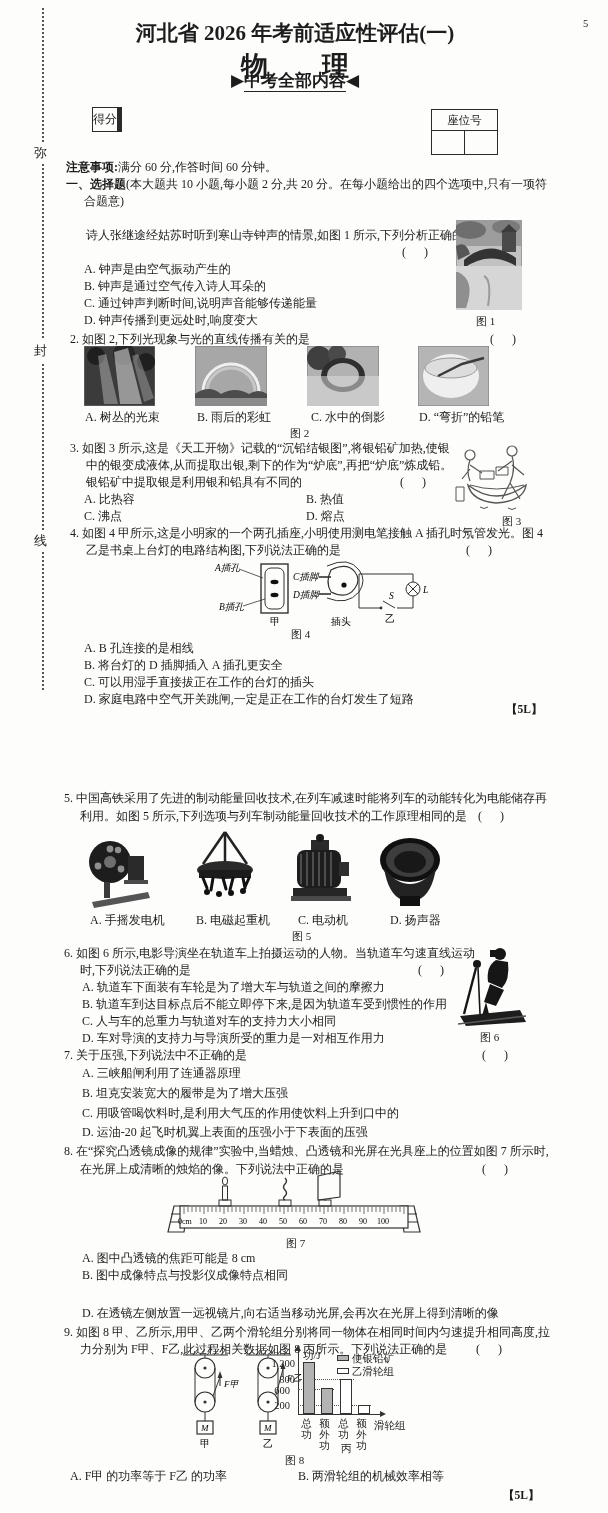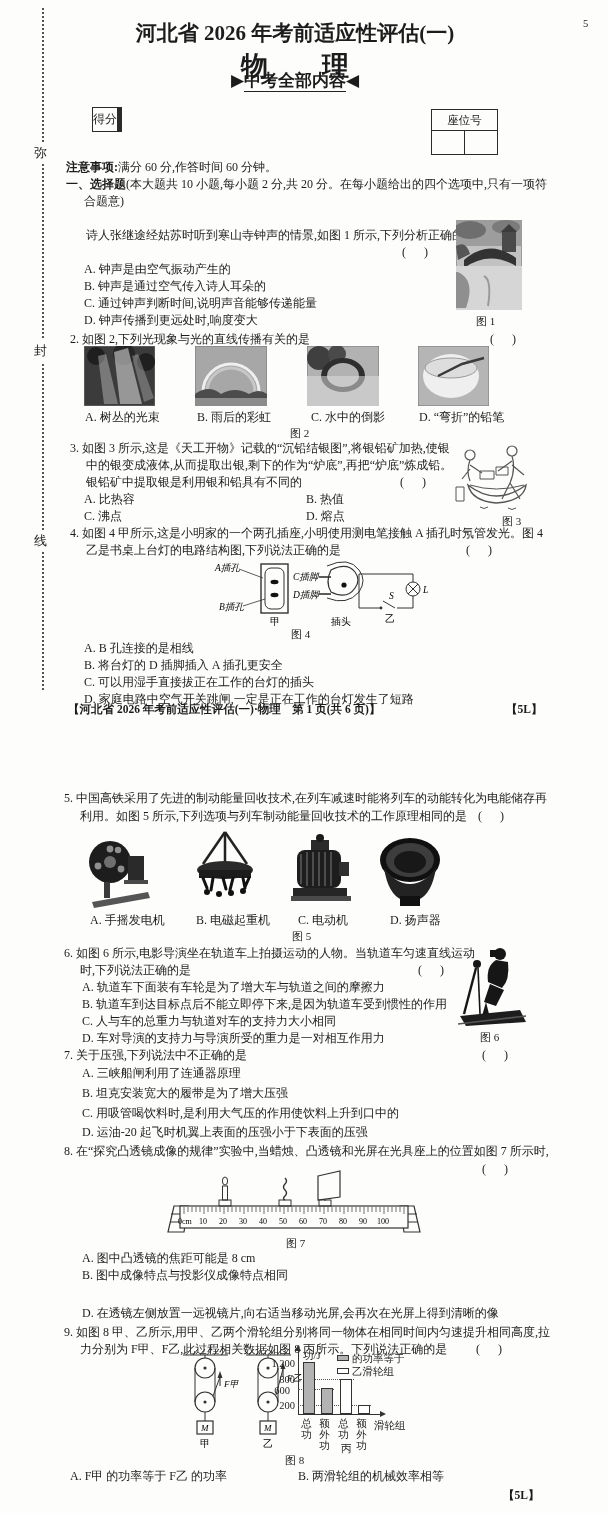--- a/index.html
+++ b/index.html
@@ -192,21 +192,20 @@
     <line x1="168" y1="52" x2="146" y2="52" stroke="#333" stroke-width="1"></line>
     <text x="176" y="43" font-size="9.5" font-style="italic">S</text>
     <text x="172" y="66" font-size="10">乙</text>
   </svg>
   <div class="t cap" style="left:291px;top:627px">图 4</div>
   <div class="t" style="left:84px;top:641px">A. B 孔连接的是相线</div>
   <div class="t" style="left:84px;top:658px">B. 将台灯的 D 插脚插入 A 插孔更安全</div>
   <div class="t" style="left:84px;top:675px">C. 可以用湿手直接拔正在工作的台灯的插头</div>
   <div class="t" style="left:84px;top:692px">D. 家庭电路中空气开关跳闸,一定是正在工作的台灯发生了短路</div>
 
-  <div class="t bold" style="left:68px;top:702px;font-size:11.5px">【河北省 2026 年考前适应性评估(一)·物理　第 1 页(共 6 页)】</div>
   <div class="t bold" style="left:506px;top:702px;font-size:11.5px">【5L】</div>
 
   <div class="t" style="left:64px;top:791px">5. 中国高铁采用了先进的制动能量回收技术,在列车减速时能将列车的动能转化为电能储存再</div>
   <div class="t" style="left:80px;top:809px">利用。如图 5 所示,下列选项与列车制动能量回收技术的工作原理相同的是</div>
   <div class="t pre" style="left:478px;top:809px">(      )</div>
   <svg class="figsvg" style="left:88px;top:830px" width="64" height="80" viewBox="0 0 64 80">
     <circle cx="22" cy="32" r="21" fill="#1d1d1d"></circle>
     <circle cx="22" cy="32" r="6" fill="#6f6f6f"></circle>
     <circle cx="22" cy="19" r="3.4" fill="#8f8f8f"></circle>
       <circle cx="10" cy="36" r="3.4" fill="#8f8f8f"></circle>
@@ -273,20 +272,21 @@
   <div class="t cap" style="left:480px;top:1030px">图 6</div>
 
   <div class="t" style="left:64px;top:1048px">7. 关于压强,下列说法中不正确的是</div>
   <div class="t pre" style="left:482px;top:1048px">(      )</div>
   <div class="t" style="left:82px;top:1066px">A. 三峡船闸利用了连通器原理</div>
   <div class="t" style="left:82px;top:1086px">B. 坦克安装宽大的履带是为了增大压强</div>
   <div class="t" style="left:82px;top:1106px">C. 用吸管喝饮料时,是利用大气压的作用使饮料上升到口中的</div>
   <div class="t" style="left:82px;top:1125px">D. 运油-20 起飞时机翼上表面的压强小于下表面的压强</div>
 
   <div class="t" style="left:64px;top:1144px">8. 在“探究凸透镜成像的规律”实验中,当蜡烛、凸透镜和光屏在光具座上的位置如图 7 所示时,</div>
+  <div class="t" style="left:80px;top:1162px">在光屏上成清晰的烛焰的像。下列说法中正确的是</div>
   <div class="t pre" style="left:482px;top:1162px">(      )</div>
   <svg class="figsvg" style="left:166px;top:1170px" width="256" height="64" viewBox="0 0 256 64">
     <polygon points="8,36 22,36 18,62 2,62" fill="none" stroke="#333" stroke-width="1.2"></polygon>
     <line x1="5" y1="44" x2="20" y2="44" stroke="#333"></line>
       <line x1="4" y1="52" x2="19" y2="52" stroke="#333"></line>
     <polygon points="234,36 248,36 254,62 238,62" fill="none" stroke="#333" stroke-width="1.2"></polygon>
     <line x1="236" y1="44" x2="251" y2="44" stroke="#333"></line>
       <line x1="237" y1="52" x2="252" y2="52" stroke="#333"></line>
     <rect x="14" y="36" width="228" height="22" fill="#fdfdfc" stroke="#333" stroke-width="1.2"></rect>
     <g stroke="#333" stroke-width="0.7">
@@ -426,35 +426,35 @@
   </svg>
 
   <div class="axis-v" style="left:298px;top:1351px;height:63px"></div>
   <div class="arrow-up" style="left:295px;top:1345px"></div>
   <div class="axis-h" style="left:298px;top:1414px;width:82px"></div>
   <div class="arrow-right" style="left:380px;top:1411px"></div>
   <div class="t small" style="left:303px;top:1348px">功/J</div>
   <div class="t small" style="left:269px;top:1356px;width:26px;text-align:right">1 200</div>
   <div class="t small" style="left:269px;top:1372px;width:26px;text-align:right">800</div>
   <div class="t small" style="left:269px;top:1383px;width:26px;text-align:center">600</div>
-  <div class="t small" style="left:269px;top:1398px;width:26px;text-align:right">200</div>
+  <div class="t small" style="left:269px;top:1398px;width:26px;text-align:center">200</div>
   <div class="grid" style="left:298px;top:1379px;width:56px"></div>
   <div class="grid" style="left:298px;top:1389px;width:36px"></div>
   <div class="grid" style="left:298px;top:1405px;width:73px"></div>
   <div class="bar" style="left: 303px; height: 52px; top: 1362px; background: rgb(179, 179, 179);"></div>
   <div class="bar" style="left: 321px; height: 26px; top: 1388px; background: rgb(179, 179, 179);"></div>
   <div class="bar" style="left: 340px; height: 35px; top: 1379px; background: rgb(255, 255, 255);"></div>
   <div class="bar" style="left: 358px; height: 9px; top: 1405px; background: rgb(255, 255, 255);"></div>
   <div class="vlabel" style="left:300px;top:1418px">总功</div>
   <div class="vlabel" style="left:318px;top:1418px">额外功</div>
   <div class="vlabel" style="left:337px;top:1418px">总功</div>
   <div class="vlabel" style="left:355px;top:1418px">额外功</div>
   <div class="t small" style="left:374px;top:1418px">滑轮组</div>
   <div class="sw" style="left:337px;top:1355px;background:#b3b3b3"></div>
-  <div class="t small" style="left:352px;top:1351px">的功率等于</div>
+  <div class="t small" style="left:352px;top:1351px">使银铅矿</div>
   <div class="sw" style="left:337px;top:1368px;background:#fff"></div>
   <div class="t small" style="left:352px;top:1364px">乙滑轮组</div>
   <div class="t small" style="left:341px;top:1441px">丙</div>
   <div class="t cap" style="left:285px;top:1453px">图 8</div>
 
   <div class="t" style="left:70px;top:1469px">A. F甲 的功率等于 F乙 的功率</div>
   <div class="t" style="left:298px;top:1469px">B. 两滑轮组的机械效率相等</div>
 
   <div class="t bold" style="left:503px;top:1488px;font-size:11.5px">【5L】</div>
 

